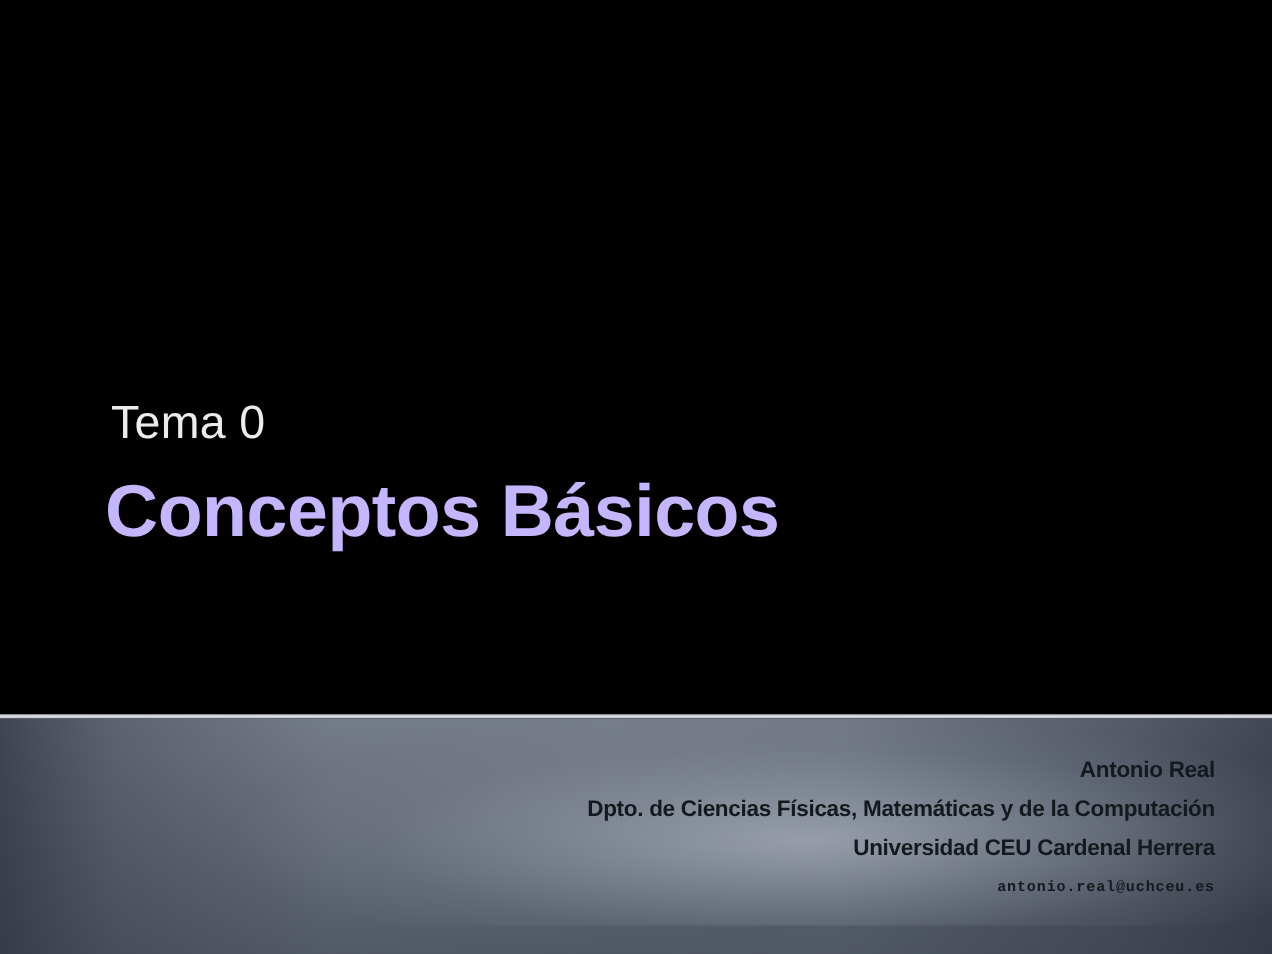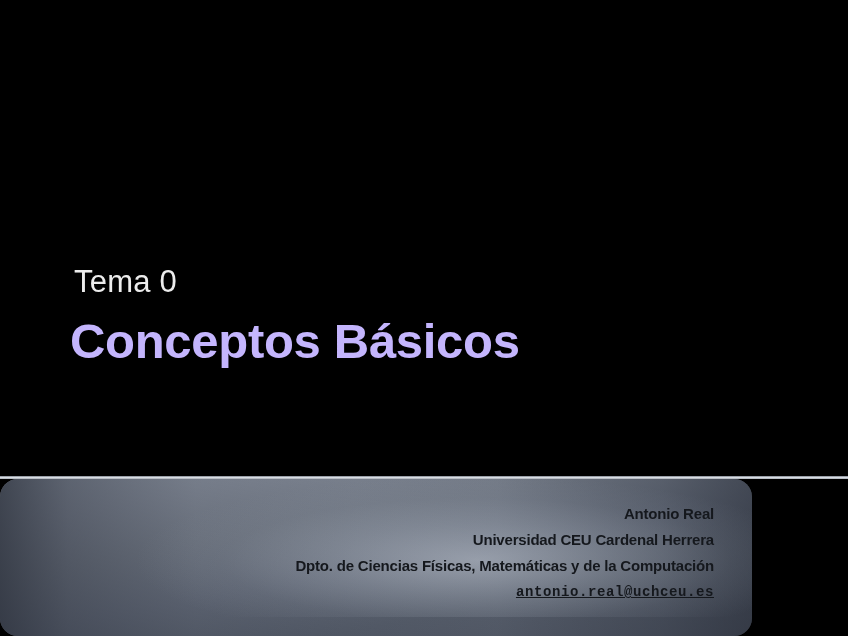--- a/index.html
+++ b/index.html
@@ -70,31 +70,30 @@
         #c9ced6 35%,
         #e2e6eb 60%,
         #9aa0ab 100%);
   }
 
   
   .bottom-panel {
     position: absolute;
     left: 0;
     top: 479px;
-    width: 752px;
+    width: 848px;
     height: 157px;
     overflow: hidden;
     background: linear-gradient(170deg,
         #878f9c 0%,
         #7c8390 16%,
         #6e7581 34%,
         #5e6573 54%,
         #4e5562 74%,
         #444a57 100%);
-    border-radius: 18px;
   }
   
   .bottom-panel::before {
     content: "";
     position: absolute;
     left: 0; top: 0; right: 0; bottom: 0;
     background: linear-gradient(to right,
         rgba(40,45,56,0.75) 0%,
         rgba(45,50,62,0.45) 9%,
         rgba(60,66,78,0.14) 26%,
@@ -134,40 +133,39 @@
     font-size: 15px;
     font-weight: 700;
     color: #15181d;
     line-height: 26px;
     white-space: nowrap;
     letter-spacing: -0.2px;
   }
 
   .byline-line.mono {
     font-family: "Liberation Mono", "DejaVu Sans Mono", monospace;
-    font-size: 14px;
+    font-size: 10px;
     letter-spacing: 0.6px;
     line-height: 27px;
-    text-decoration: underline;
   }
 </style>
 </head>
 <body>
 
 <div id="slide">
 
   <div class="top-area">
     <div class="eyebrow">Tema 0</div>
     <div class="main-title">Conceptos Básicos</div>
   </div>
 
   <div class="separator"></div>
 
   <div class="bottom-panel">
     <div class="byline-block">
       <span class="byline-line">Antonio Real</span>
+      <span class="byline-line">Dpto. de Ciencias Físicas, Matemáticas y de la Computación</span>
       <span class="byline-line">Universidad CEU Cardenal Herrera</span>
-      <span class="byline-line">Dpto. de Ciencias Físicas, Matemáticas y de la Computación</span>
       <span class="byline-line mono">antonio.real@uchceu.es</span>
     </div>
   </div>
 
 </div>
 
 </body></html>

